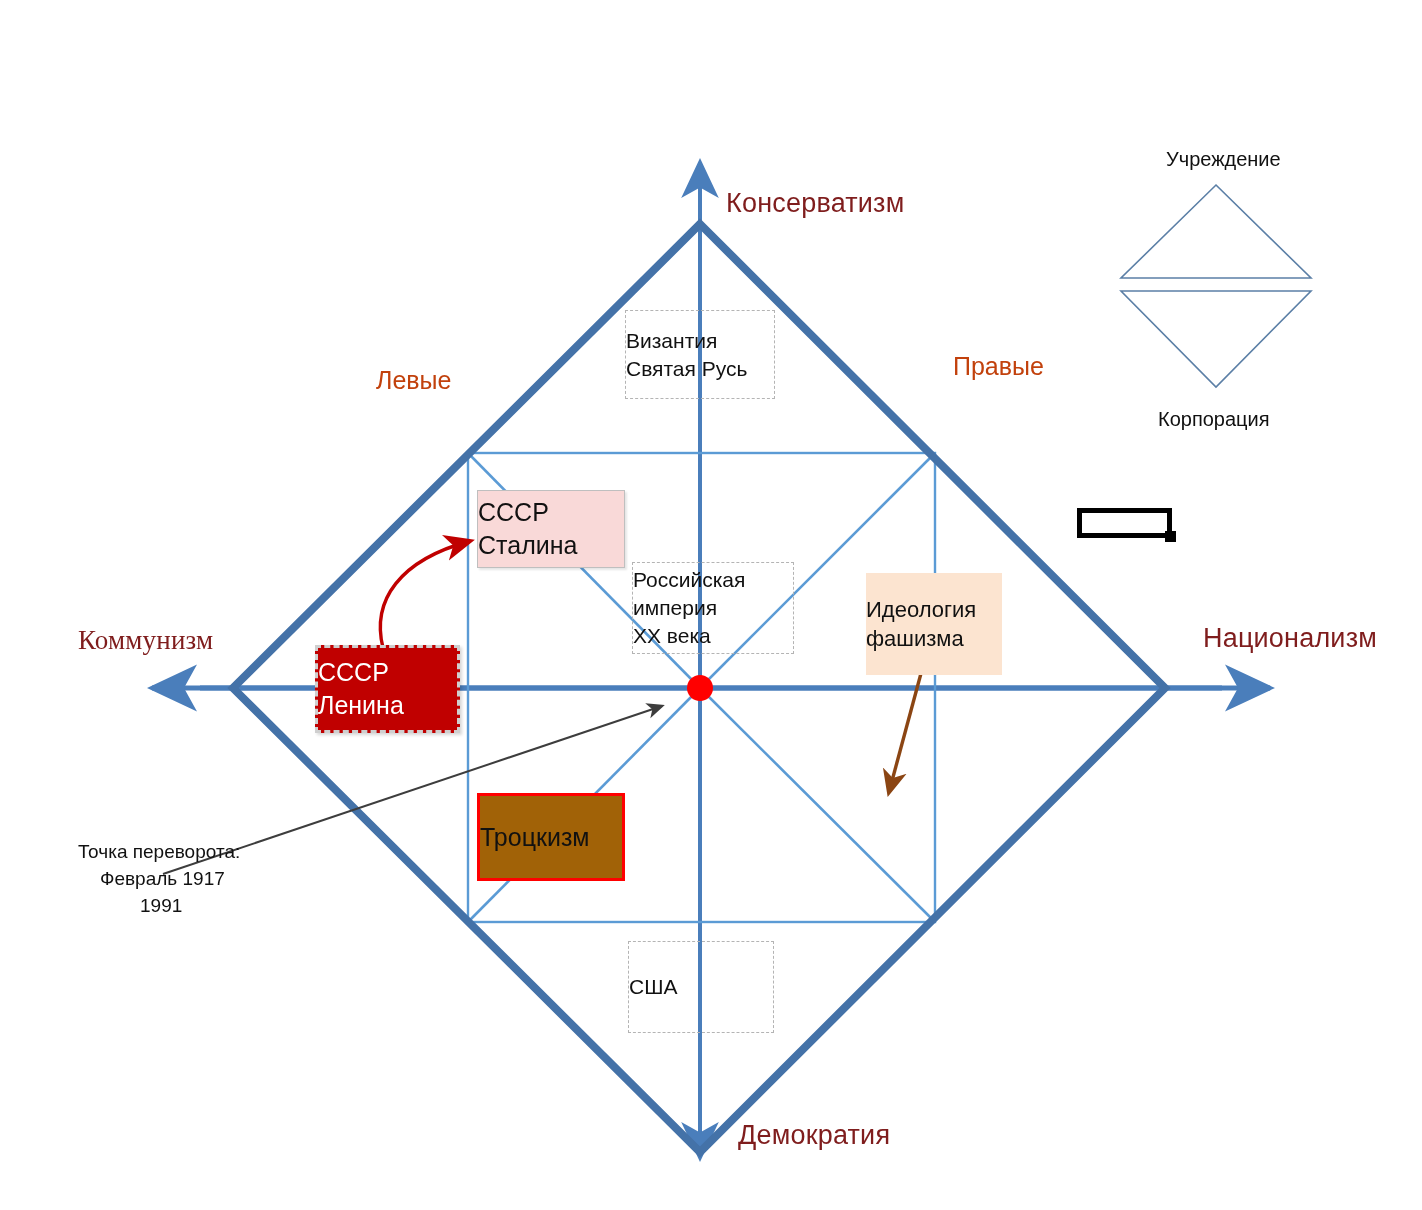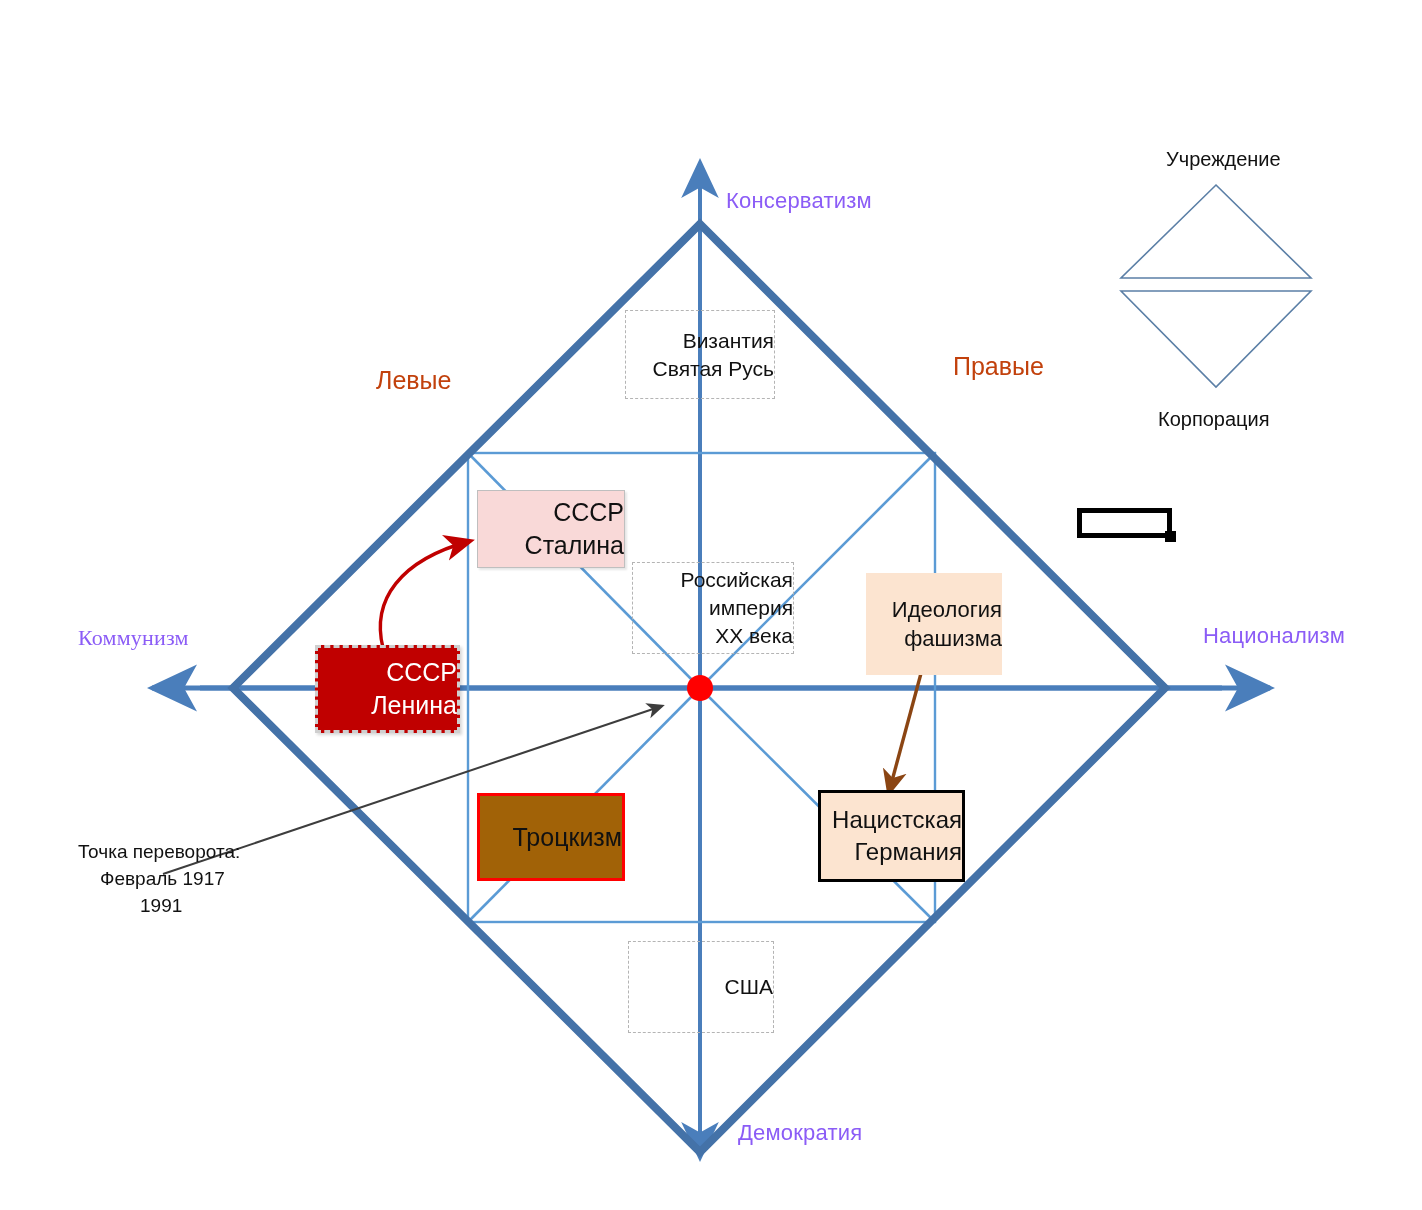--- a/index.html
+++ b/index.html
@@ -23,39 +23,39 @@
     position: absolute;
     left: 0;
     top: 0;
     width: 1422px;
     height: 1210px;
   }
 
   
   .axis-label {
     position: absolute;
-    font-size: 22px;
-    color: #8b5cf6;
+    font-size: 27px;
+    color: #7f1d1d;
     white-space: nowrap;
     letter-spacing: 0.2px;
   }
   .diag-label {
     position: absolute;
     font-size: 25px;
     color: #c2410c;
     white-space: nowrap;
   }
 
   
   .node {
     position: absolute;
     box-sizing: border-box;
     display: flex;
     flex-direction: column;
-    align-items: flex-end;
+    align-items: flex-start;
     justify-content: center;
     text-align: center;
     line-height: 1.32;
     white-space: nowrap;
   }
   .node .ln { display: block; }
 
   .node.ghost {
     border: 1px dashed #b4b4b4;
     background: transparent;
@@ -215,24 +215,20 @@
 
   <div class="node lenin" style="left:315px; top:645px; width:145px; height:88px;">
     <span class="ln">СССР</span>
     <span class="ln">Ленина</span>
   </div>
 
   <div class="node trotsky" style="left:477px; top:793px; width:148px; height:88px;">
     <span class="ln">Троцкизм</span>
   </div>
 
-  <div class="node nazi" style="left:818px; top:790px; width:147px; height:92px;">
-    <span class="ln">Нацистская</span>
-    <span class="ln">Германия</span>
-  </div>
 
   <div class="node ghost" style="left:628px; top:941px; width:146px; height:92px;">
     <span class="ln">США</span>
   </div>
 
   <div class="annotation" style="left:78px; top:839px;">
     <span class="ln">Точка переворота:</span>
     <span class="ln i1">Февраль 1917</span>
     <span class="ln i2">1991</span>
   </div>

